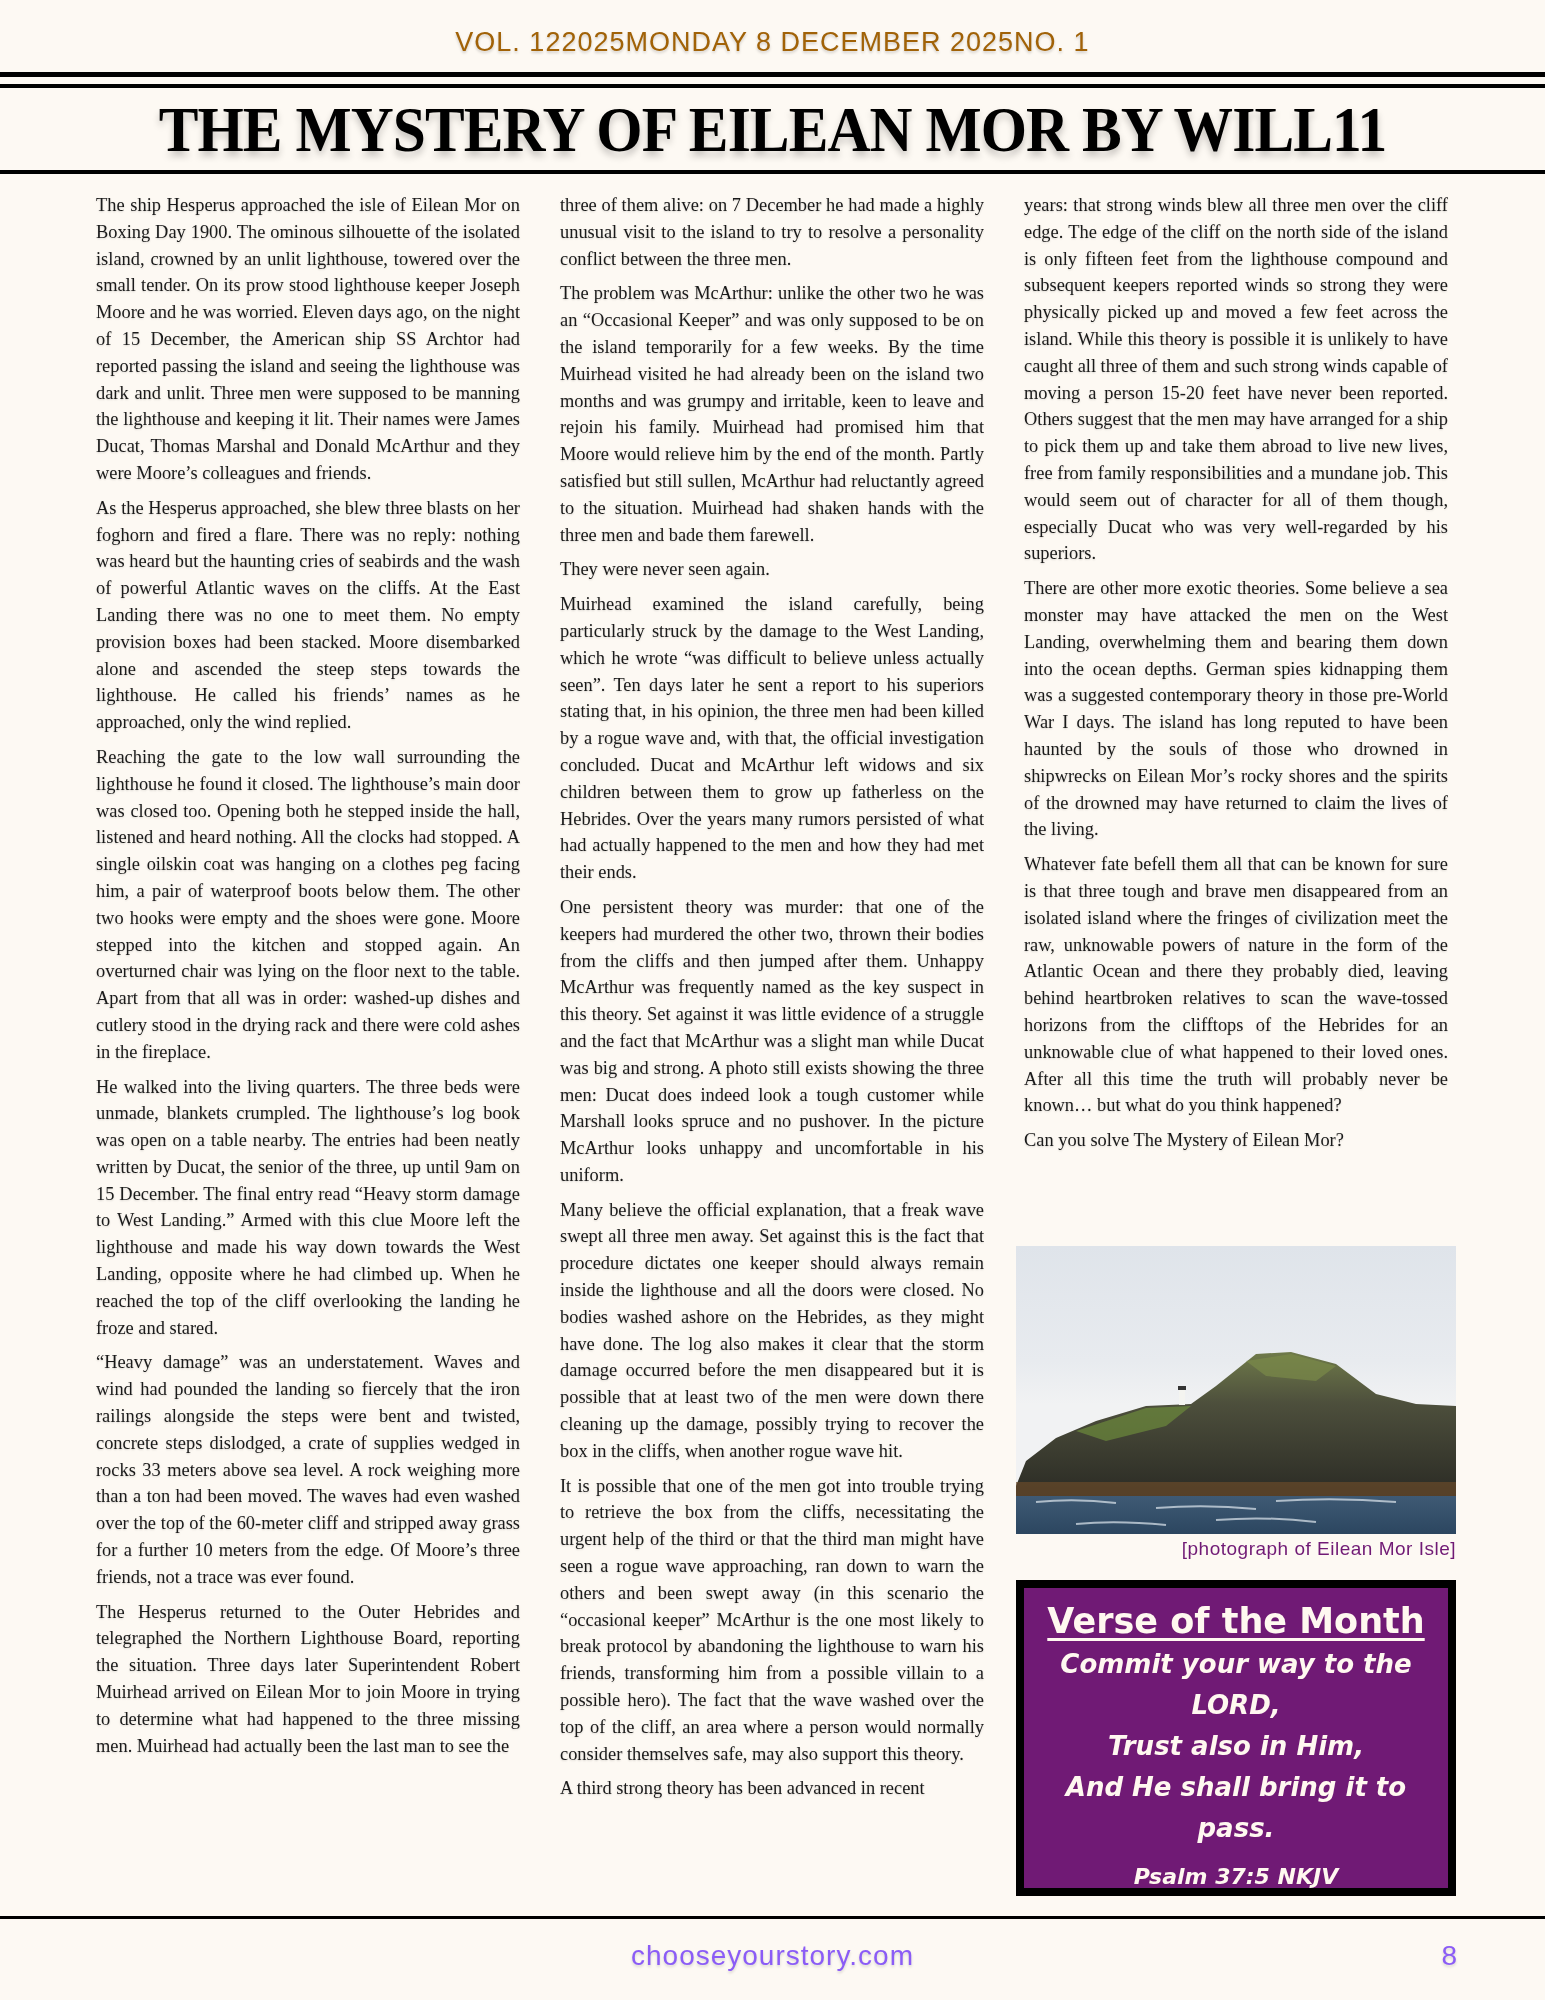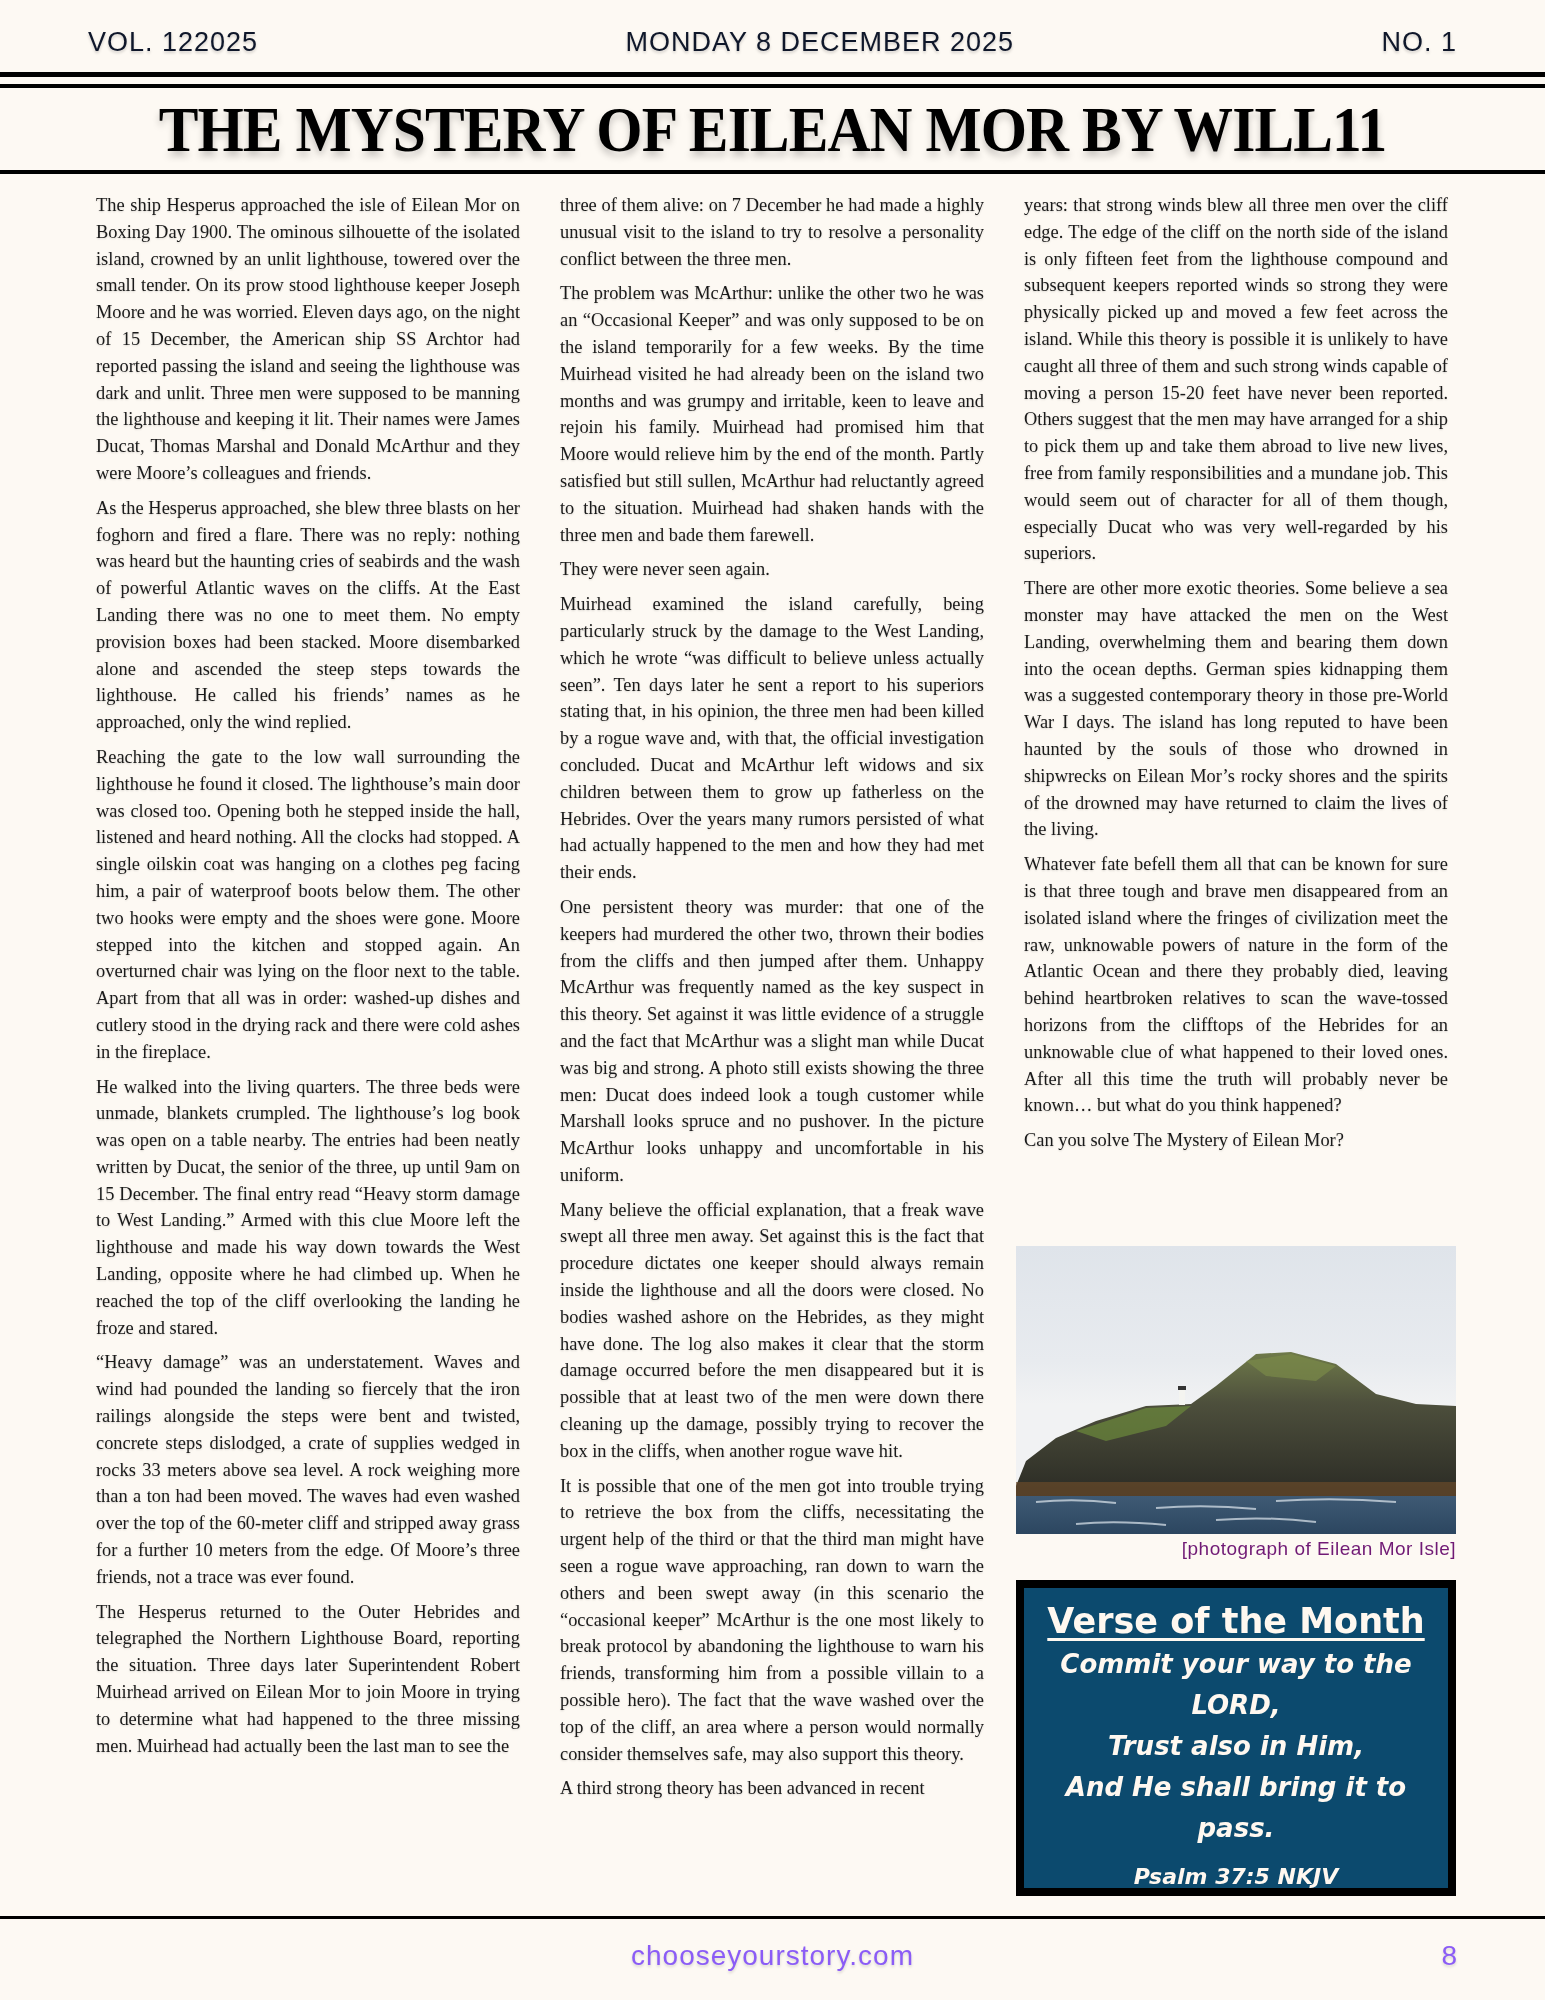--- a/index.html
+++ b/index.html
@@ -1,23 +1,23 @@
 <!DOCTYPE html>
 <html><head>
 <meta charset="utf-8">
 <style>
   * { margin: 0; padding: 0; box-sizing: border-box; }
   html, body { width: 1545px; height: 2000px; background: #fdf9f3; overflow: hidden; }
   body { position: relative; color: #111; }
 
   .masthead-meta {
     position: absolute; top: 22px; left: 88px; right: 88px; height: 40px;
-    display: flex; justify-content: space-between; align-items: center;
+    display: flex; justify-content: center; align-items: center;
     font-family: "Liberation Sans", sans-serif; font-size: 27px; letter-spacing: 1px;
-    color: #0f172a; text-shadow: 0 2px 3px rgba(0,0,0,0.18);
+    color: #a16207; text-shadow: 0 2px 3px rgba(0,0,0,0.18);
   }
   .rule { position: absolute; left: 0; right: 0; background: #000; }
   .rule.r1 { top: 72px; height: 5px; }
   .rule.r2 { top: 84px; height: 4px; }
   .rule.r3 { top: 170px; height: 4px; }
   .rule.r4 { top: 1916px; height: 3px; }
 
   .headline {
     position: absolute; top: 92px; left: 0; right: 0; text-align: center;
     font-family: "Liberation Serif", serif; font-weight: bold; font-size: 64px;
@@ -46,21 +46,21 @@
   .caption {
     text-align: right; font-family: "Liberation Sans", sans-serif; font-size: 19px;
     margin-top: 4px; color: #701a75; letter-spacing: 0.5px;
   }
 
   .verse-box {
     position: absolute; left: 1016px; top: 1580px; width: 440px; height: 316px;
     background: #000; padding: 8px;
   }
   .verse-inner {
-    width: 100%; height: 100%; background: #0c4a6e; color: #fff8f0;
+    width: 100%; height: 100%; background: #701a75; color: #fff8f0;
     text-align: center; font-family: "DejaVu Sans", sans-serif;
     padding-top: 10px;
   }
   .verse-title {
     font-size: 35px; font-weight: bold; text-decoration: underline;
     text-underline-offset: 5px; text-decoration-thickness: 3px; line-height: 46px;
   }
   .verse-line {
     font-size: 26px; font-weight: bold; font-style: italic; line-height: 41px;
   }

